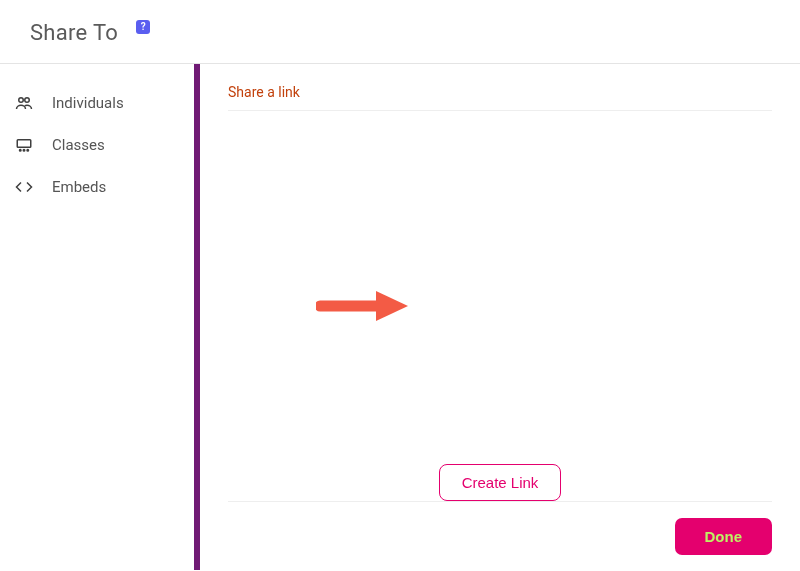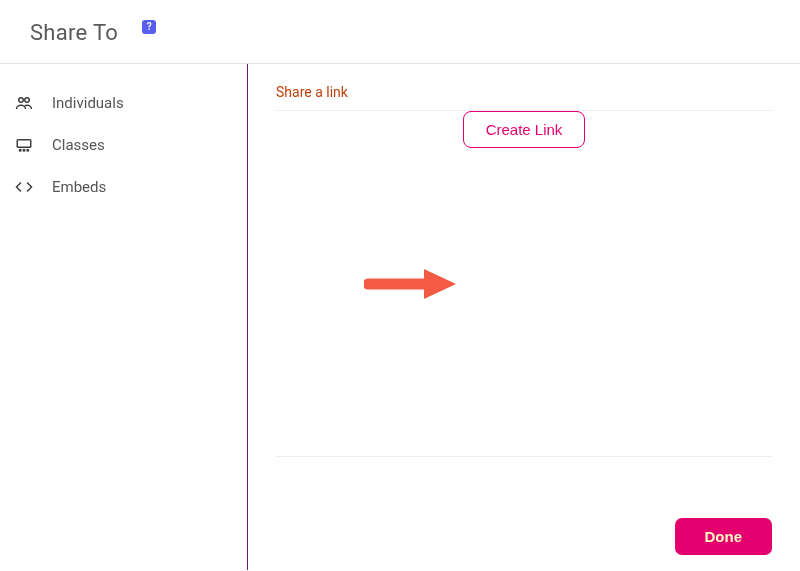--- a/index.html
+++ b/index.html
@@ -8,21 +8,21 @@
     background: #fff;
     width: 800px;
     height: 571px;
     overflow: hidden;
     color: #333;
   }
   .header {
     padding: 20px 30px 18px 30px;
     display: flex;
     align-items: center;
-    gap: 24px;
+    gap: 18px;
   }
   .header-title {
     font-size: 22px;
     font-weight: 400;
     color: #5a5a5a;
     letter-spacing: 0.3px;
   }
   .help-badge {
     display: inline-flex;
     align-items: center;
@@ -38,22 +38,22 @@
     top: -6px;
   }
   .divider-top {
     border-top: 1px solid #e4e4e4;
   }
   .layout {
     display: flex;
     height: calc(571px - 65px);
   }
   .sidebar {
-    width: 248px;
-    border-right: 1px solid #701a75;
+    width: 200px;
+    border-right: 6px solid #701a75;
     padding-top: 18px;
   }
   .sidebar-item {
     display: flex;
     align-items: center;
     gap: 18px;
     padding: 12px 14px 12px 14px;
     cursor: pointer;
     color: #555;
     font-size: 15px;
@@ -86,21 +86,21 @@
     font-size: 14px;
     color: #c2410c;
     padding-bottom: 10px;
   }
   .section-rule {
     border-top: 1px solid #eee;
   }
   .center-zone {
     flex: 1;
     display: flex;
-    align-items: flex-start;
+    align-items: flex-end;
     justify-content: center;
     position: relative;
   }
   .create-link-btn {
     border: 1px solid #e4006e;
     background: #fff;
     color: #e4006e;
     font-size: 15px;
     padding: 9px 22px;
     border-radius: 8px;
@@ -114,28 +114,27 @@
     pointer-events: none;
   }
   .footer-zone {
     border-top: 1px solid #eee;
     padding-top: 16px;
     display: flex;
     justify-content: flex-end;
   }
   .done-btn {
     background: #e4006e;
-    color: #fef9c3;
+    color: #bef264;
     border: none;
     font-size: 15px;
     font-weight: 600;
     padding: 10px 30px;
     border-radius: 7px;
     cursor: pointer;
-    margin-top: 45px;
   }
   svg { display: block; }
 </style>
 </head>
 <body>
 
 <div class="header">
   <span class="header-title">Share To</span>
   <span class="help-badge">?</span>
 </div>

